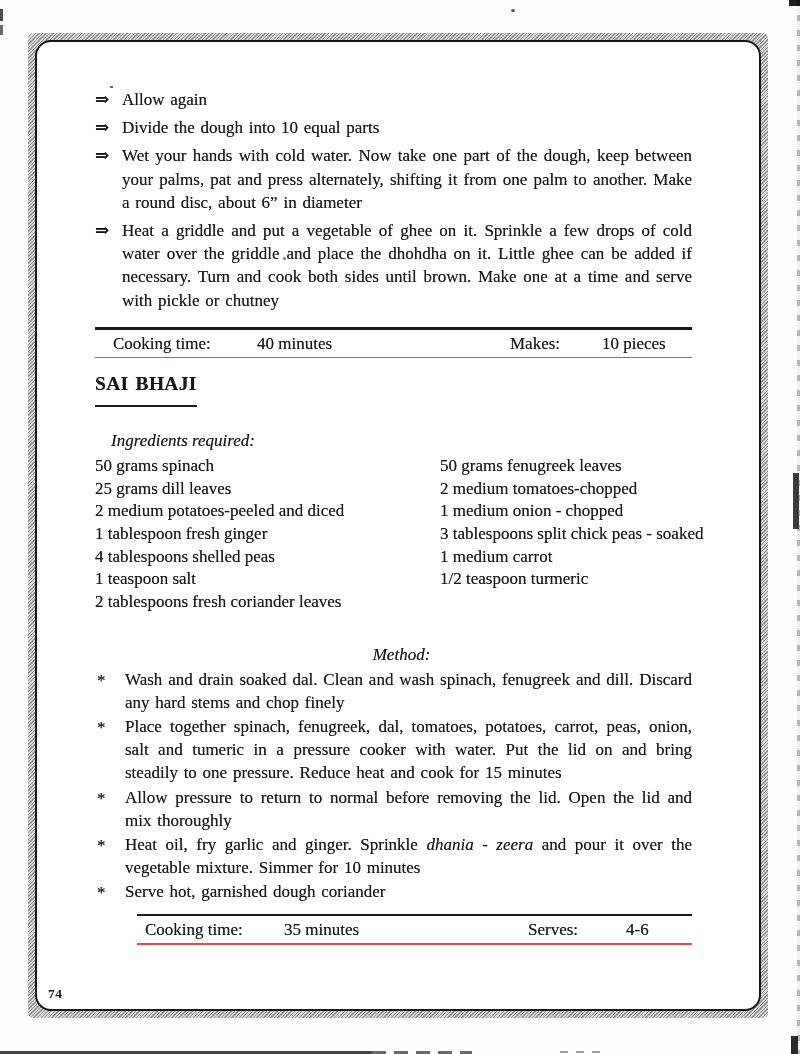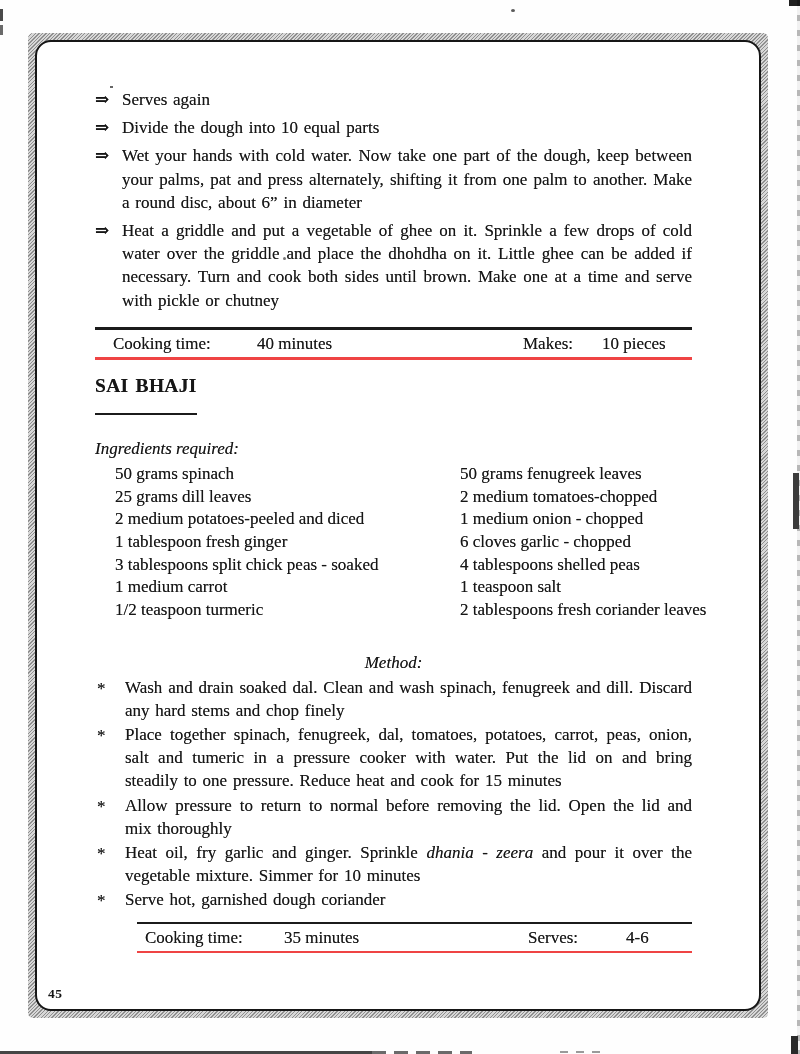--- a/index.html
+++ b/index.html
@@ -19,36 +19,36 @@
     position:absolute;inset:7px;background:#fff;
     border:2.5px solid #161616;border-radius:16px;
   }
   
   .content{position:absolute;left:95px;top:88px;width:597px;text-shadow:0 0 .4px rgba(0,0,0,.55);}
   ul{list-style:none;margin:0;padding:0;}
   .arrow-list li{position:relative;padding-left:27px;margin-bottom:5px;text-align:justify;word-spacing:1.5px;}
   .arrow-list .marker{position:absolute;left:0;top:0;font-weight:bold;}
   .blockline{display:block;}
   
-  .bar{position:relative;border-top:3px solid #1b1b1b;border-bottom:3px solid #ef4444;height:27px;}
+  .bar{position:relative;border-top:3px solid #1b1b1b;border-bottom:1px solid #ef4444;height:27px;}
   .bar span{position:absolute;top:2px;white-space:nowrap;}
   .bar1{margin-top:15px;}
-  .bar1 .c1{left:18px;} .bar1 .c2{left:162px;} .bar1 .c3{left:428px;font-family:Liberation Serif, serif;} .bar1 .c4{left:507px;}
+  .bar1 .c1{left:18px;} .bar1 .c2{left:162px;} .bar1 .c3{left:415px;font-family:Liberation Serif, serif;} .bar1 .c4{left:507px;}
   .bar2{margin-top:10px;margin-left:42px;width:555px;border-width:2.5px;}
   .bar2 .c1{left:8px;} .bar2 .c2{left:147px;} .bar2 .c3{left:391px;} .bar2 .c4{left:489px;}
   
   .recipe-title{
     margin-top:14px;display:inline-block;font-weight:bold;font-size:19.5px;
-    letter-spacing:.3px;word-spacing:2px;border-bottom:2.6px solid #1b1b1b;padding-bottom:16px;
+    letter-spacing:.3px;word-spacing:2px;border-bottom:2.6px solid #1b1b1b;padding-bottom:10px;
   }
-  .sec-head{margin-top:22px;font-style:italic;}
+  .sec-head{margin-top:22px;font-style:italic;margin-left:16px;}
   .sec-head.method{margin-top:30px;text-align:center;}
   
   .ing-grid{margin-top:3px;display:grid;grid-template-columns:345px 1fr;}
-  .ing-grid .cell{white-space:nowrap;line-height:22.6px;margin-left:20px;}
+  .ing-grid .cell{white-space:nowrap;line-height:22.6px;}
   .em{font-style:italic;}
   
   .method-list{margin-top:1px;}
   .method-list li{position:relative;padding-left:30px;margin-bottom:1px;text-align:justify;word-spacing:1.5px;}
   .method-list .marker{position:absolute;left:2px;top:1px;}
   
   .pageno{position:absolute;left:48px;top:982px;font-size:13.5px;font-weight:bold;letter-spacing:.5px;}
   
   .art{position:absolute;}
   .art-tr{right:0;top:0;width:11px;height:6px;background:#1f1f1f;}
@@ -72,21 +72,21 @@
 
 <div class="frame">
   <div class="frame-inner"></div>
 </div>
 
 <div class="content">
 
   <ul class="arrow-list">
     <li>
       <span class="marker">⇒</span>
-      <span class="blockline">Serves again</span>
+      <span class="blockline">Allow again</span>
     </li>
     <li>
       <span class="marker">⇒</span>
       <span>Divide the dough into 10 equal parts</span>
     </li>
     <li>
       <span class="marker">⇒</span>
       <span>Wet your hands with cold water. Now take one part of the dough, keep between your palms, pat and press alternately, shifting it from one palm to another. Make a round disc, about 6” in diameter</span>
     </li>
     <li>
@@ -109,21 +109,20 @@
   <div class="sec-head">Ingredients required:</div>
 
   <div class="ing-grid">
     <div class="cell">50 grams spinach</div>
     <div class="cell">50 grams fenugreek leaves</div>
     <div class="cell">25 grams dill leaves</div>
     <div class="cell">2 medium tomatoes-chopped</div>
     <div class="cell">2 medium potatoes-peeled and diced</div>
     <div class="cell">1 medium onion - chopped</div>
     <div class="cell">1 tablespoon fresh ginger</div>
-    <div class="cell">6 cloves garlic - chopped</div>
     <div class="cell">3 tablespoons split chick peas - soaked</div>
     <div class="cell">4 tablespoons shelled peas</div>
     <div class="cell">1 medium carrot</div>
     <div class="cell">1 teaspoon salt</div>
     <div class="cell">1/2 teaspoon turmeric</div>
     <div class="cell">2 tablespoons fresh coriander leaves</div>
   </div>
 
   <div class="sec-head method">Method:</div>
 
@@ -152,21 +151,21 @@
 
   <div class="bar bar2">
     <span class="c1">Cooking time:</span>
     <span class="c2">35 minutes</span>
     <span class="c3">Serves:</span>
     <span class="c4">4-6</span>
   </div>
 
 </div>
 
-<div class="pageno">45</div>
+<div class="pageno">74</div>
 
 <div class="art art-tr"></div>
 <div class="art art-topdot"></div>
 <div class="art art-left1"></div>
 <div class="art art-left2"></div>
 <div class="art art-redge"></div>
 <div class="art art-rmid"></div>
 <div class="art art-br"></div>
 <div class="art art-bot1"></div>
 <div class="art art-bot2"></div>

